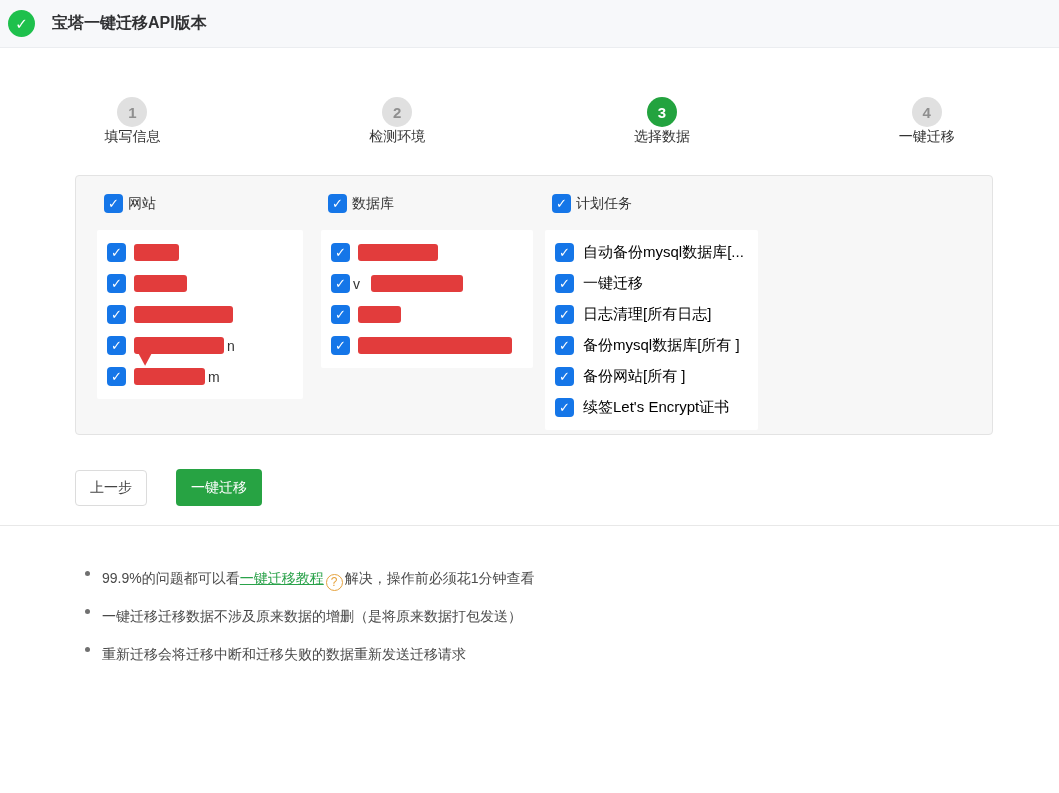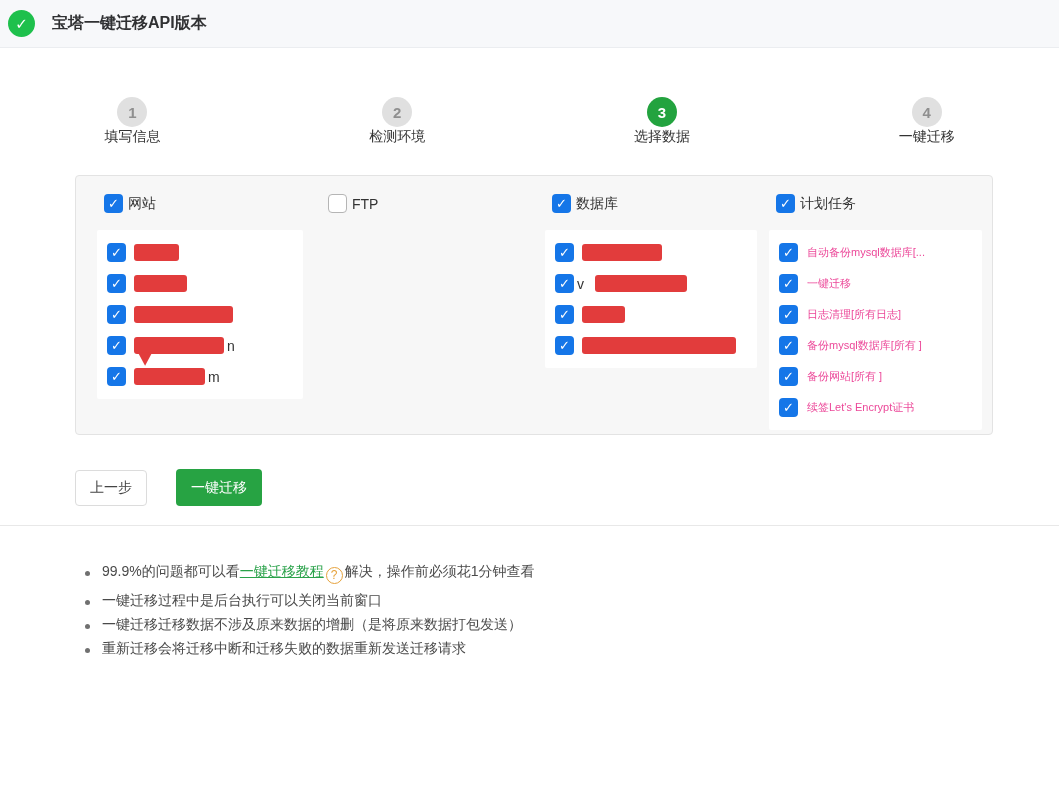--- a/index.html
+++ b/index.html
@@ -69,39 +69,39 @@
   .redbar{
     height:17px;border-radius:3px;background:var(--red);
     margin-left:8px;position:relative;flex:none;
   }
   .arrowhead{
     position:absolute;left:-4px;bottom:-8px;width:0;height:0;
     border:8px solid transparent;border-right:12px solid var(--red);
     transform:rotate(28deg);
   }
   .frag{font-size:14px;color:#333;margin:0 3px;}
-  .item-text{margin-left:9px;font-size:11px;color:#ec4899;white-space:nowrap;}
+  .item-text{margin-left:9px;font-size:15px;color:#000000;white-space:nowrap;}
 
   
   .actions{margin:34px 16px 0 75px;display:flex;align-items:center;}
   .btn{font-family:inherit;font-size:14px;border-radius:4px;cursor:pointer;}
   .btn-plain{
     width:72px;height:36px;background:#fff;border:1px solid #dcdcdc;color:#444;
   }
   .btn-green{
     width:86px;height:37px;background:var(--button-green);border:none;color:#fff;margin-left:29px;
   }
 
   .divider{margin-top:19px;border-top:1px solid #e8e8e8;width:1059px;}
 
   
   .tips{margin:37px 0 0 85px;list-style:none;}
   .tips li{
     position:relative;padding-left:17px;font-size:14px;color:#4a4a4a;
-    line-height:16px;margin-bottom:8px;
+    line-height:30px;margin-bottom:8px;
   }
   .tips li::before{
     content:"";position:absolute;left:0;top:8px;width:5px;height:5px;
     border-radius:50%;background:#707070;
   }
   .tip-link{color:var(--link-green);text-decoration:underline;cursor:pointer;}
   .help-icon{
     display:inline-flex;align-items:center;justify-content:center;
     width:17px;height:17px;border-radius:50%;border:1px solid var(--help-orange);
     color:var(--help-orange);font-size:12px;margin:0 2px;vertical-align:-3px;cursor:pointer;
@@ -164,26 +164,20 @@
           </div>
           <div class="row">
             <span class="cb">✓</span>
             <span class="redbar" style="width: 71px;"></span>
             <span class="frag">m</span>
           </div>
         </div>
       </div>
       <div class="group">
         <div class="group-head">
-          <span class="cb off"></span>
-          <span class="glabel">FTP</span>
-        </div>
-      </div>
-      <div class="group">
-        <div class="group-head">
           <span class="cb">✓</span>
           <span class="glabel">数据库</span>
         </div>
         <div class="card card-database">
           <div class="row">
             <span class="cb">✓</span>
             <span class="redbar" style="width: 80px;"></span>
           </div>
           <div class="row">
             <span class="cb">✓</span>
@@ -236,18 +230,17 @@
 
   <div class="actions">
     <button class="btn btn-plain">上一步</button>
     <button class="btn btn-green">一键迁移</button>
   </div>
 
   <div class="divider"></div>
 
   <ul class="tips" id="tips">
       <li><span>99.9%的问题都可以看</span><a class="tip-link">一键迁移教程</a><span class="help-icon">?</span><span>解决，操作前必须花1分钟查看</span></li>
-      <li><span>一键迁移过程中是后台执行可以关闭当前窗口</span></li>
       <li><span>一键迁移迁移数据不涉及原来数据的增删（是将原来数据打包发送）</span></li>
       <li><span>重新迁移会将迁移中断和迁移失败的数据重新发送迁移请求</span></li>
     </ul>
 
 </div>
 
 </body></html>

